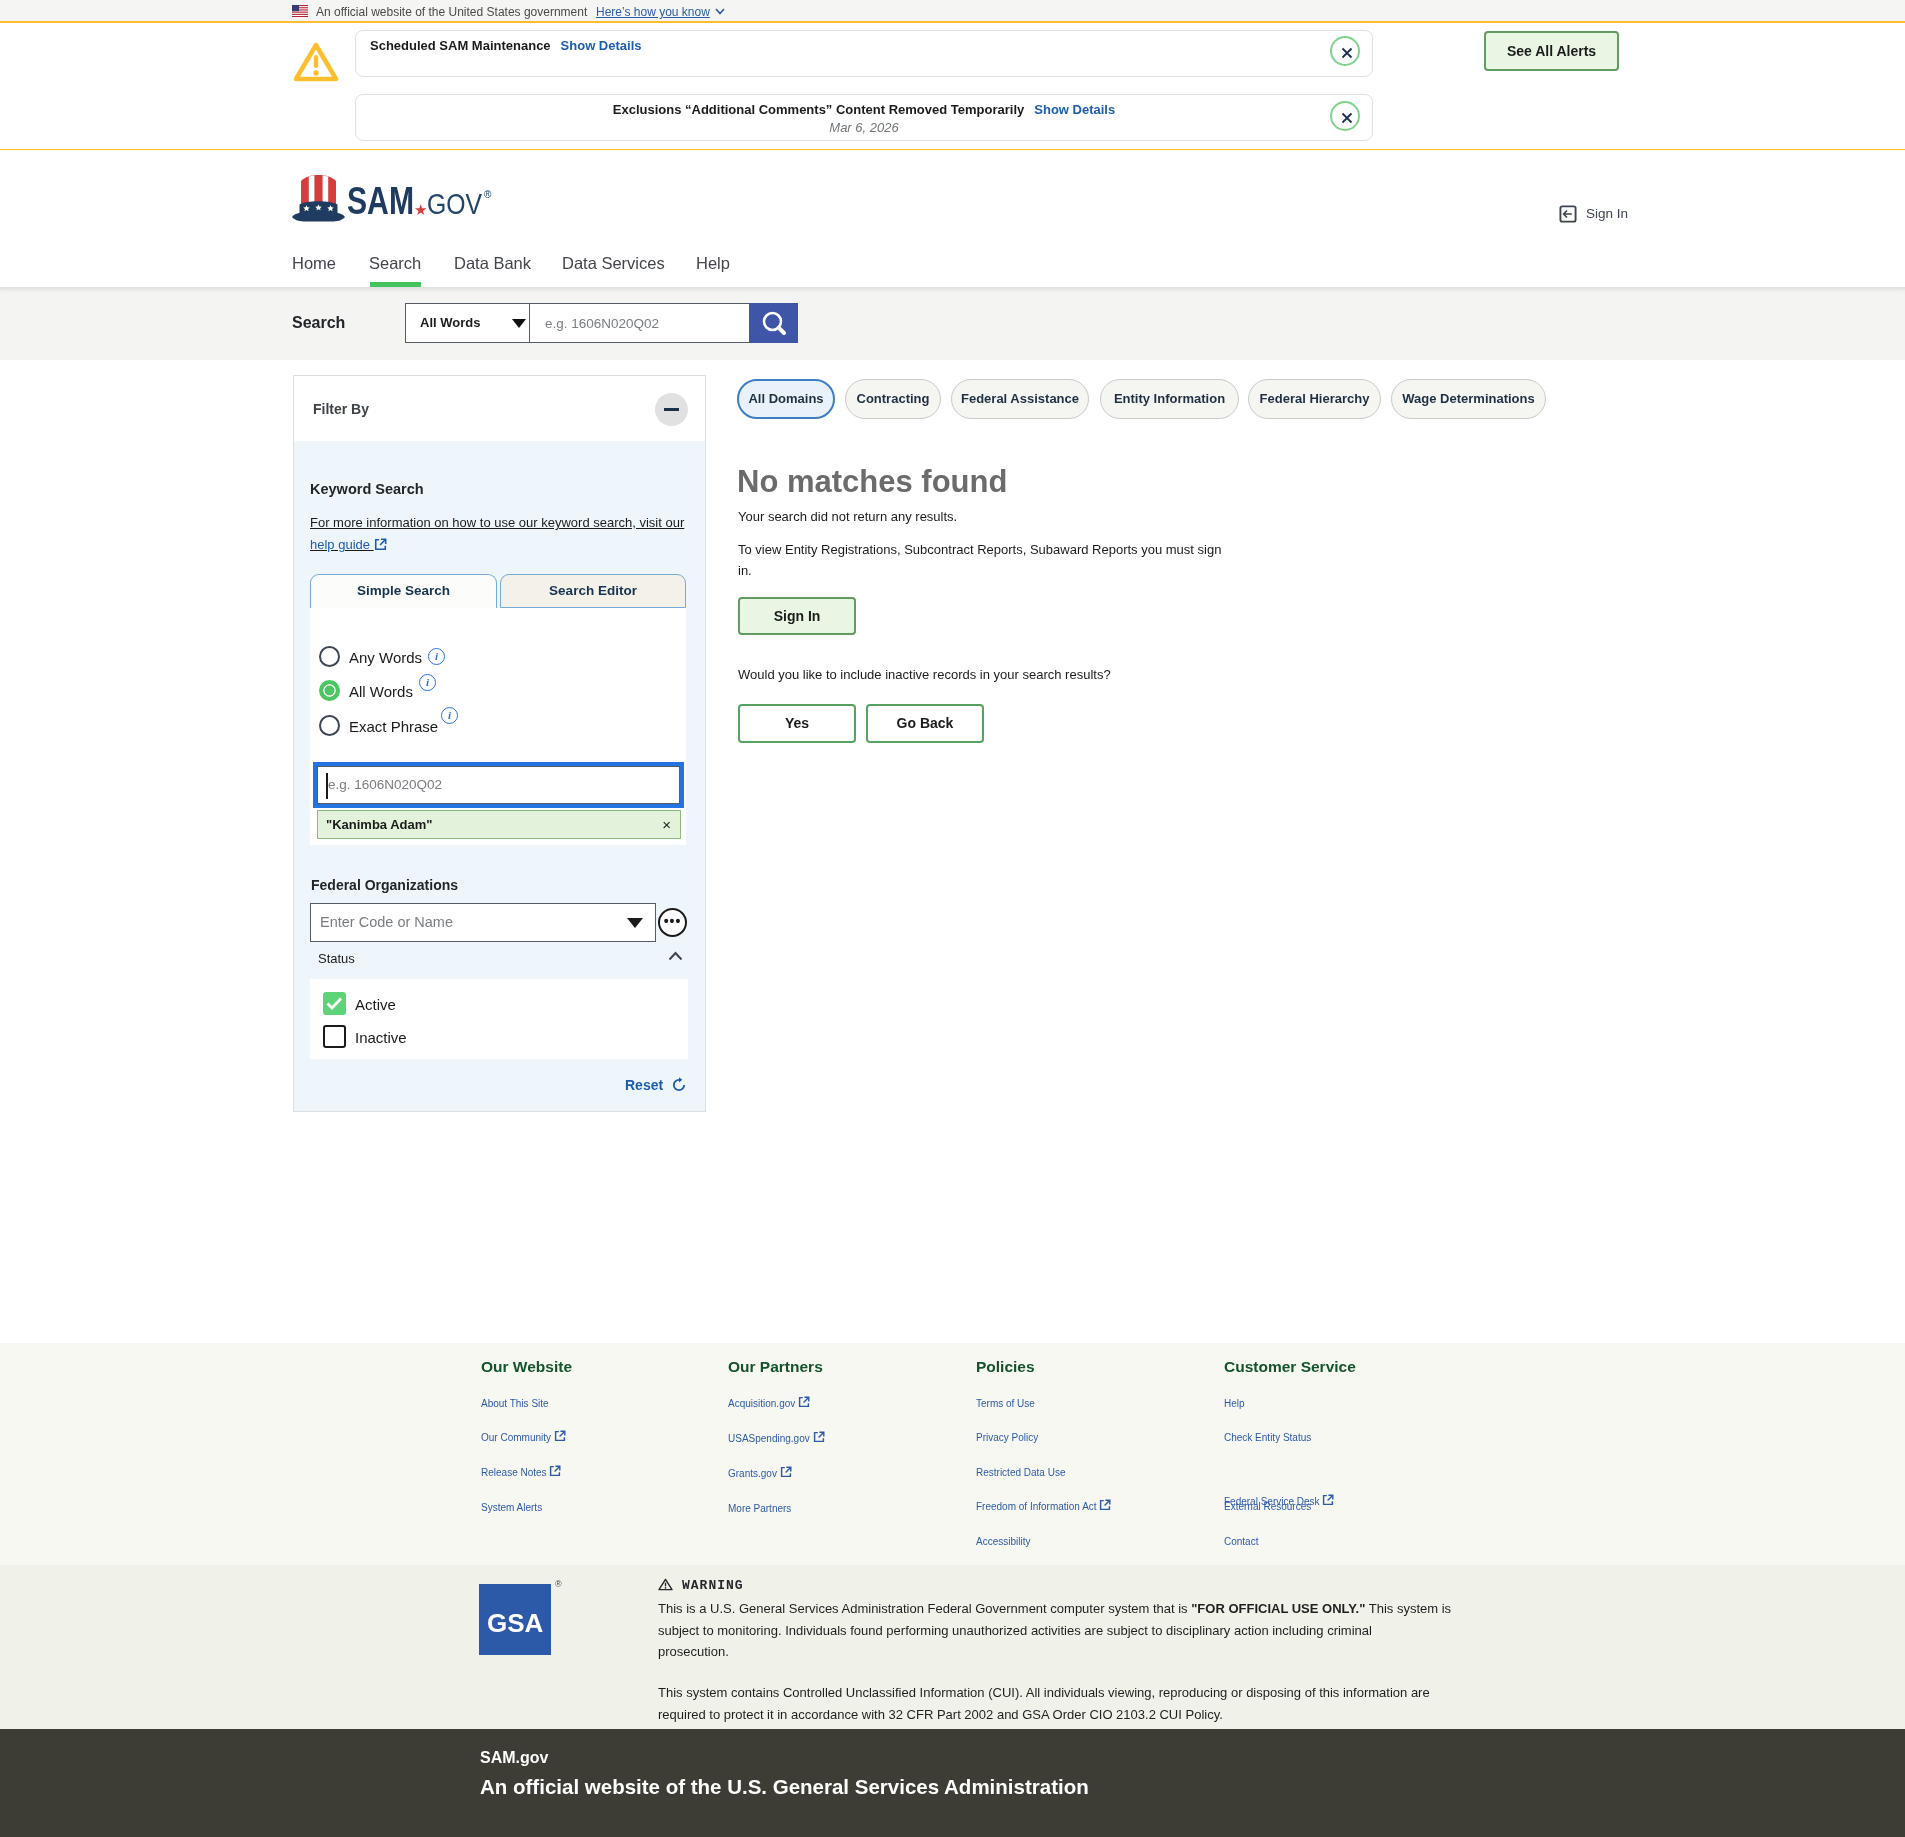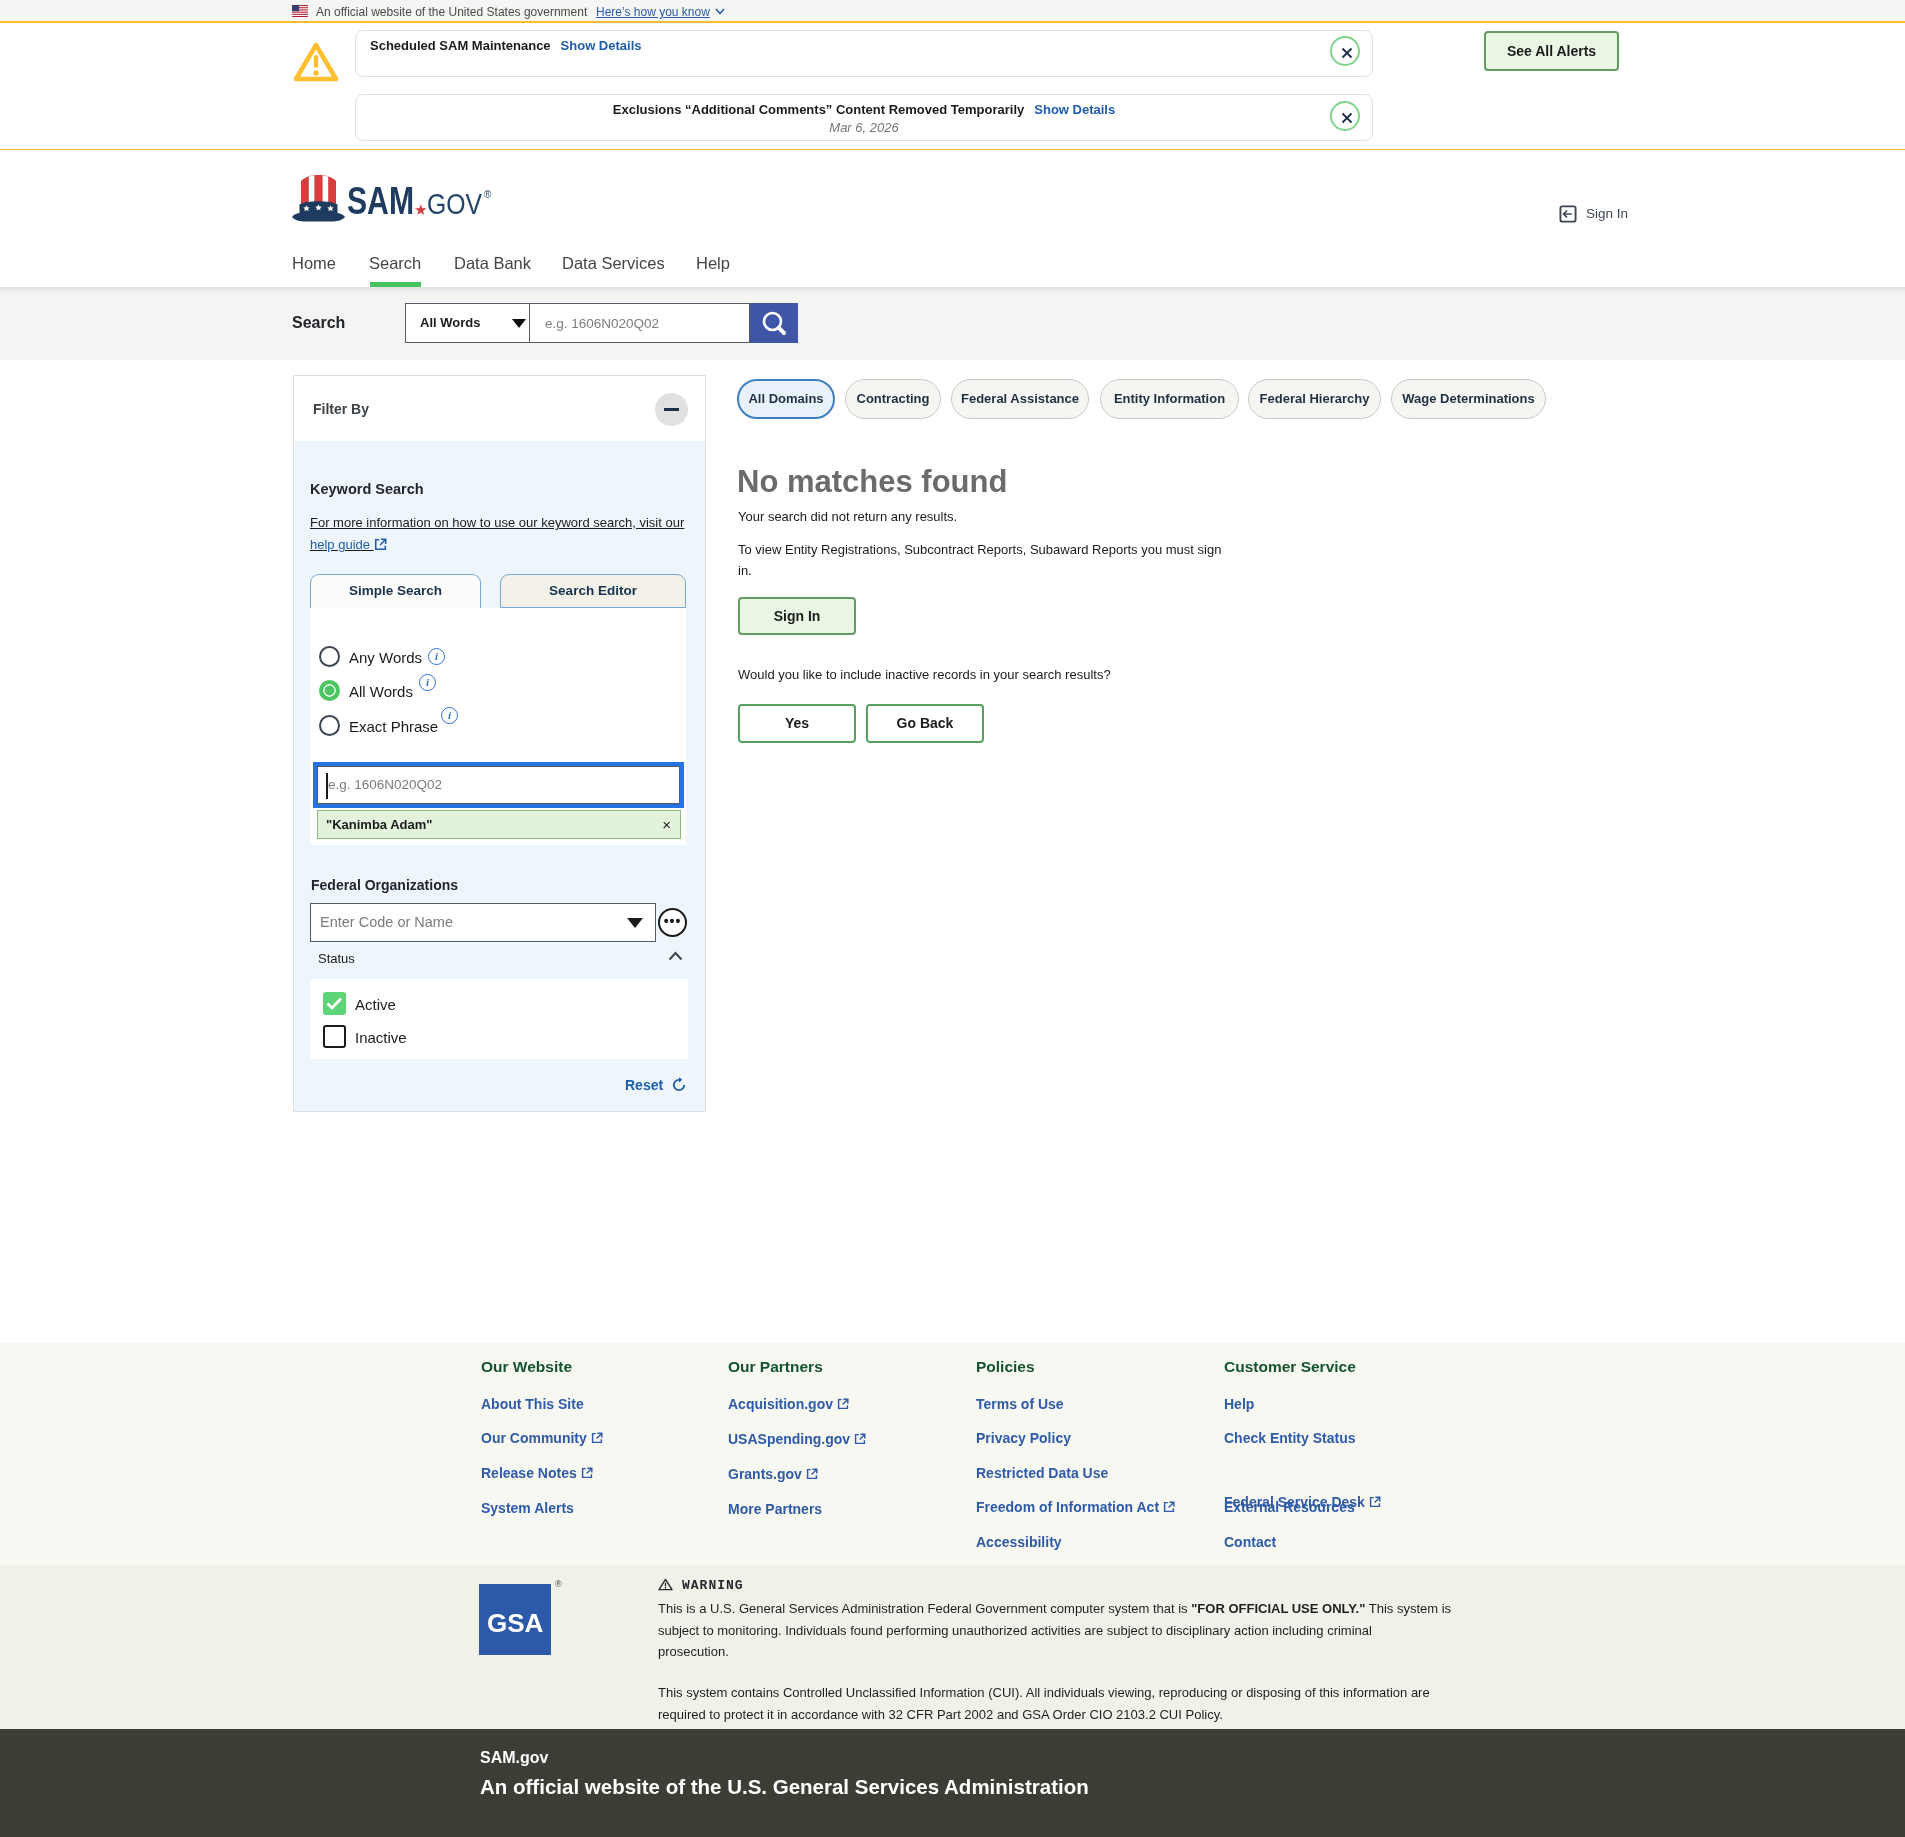--- a/index.html
+++ b/index.html
@@ -54,21 +54,21 @@
 
 
 .pill { position:absolute; top:379px; height:40px; border-radius:20px; background:#f5f5f2; border:1px solid #c9cbc9; font-size:13px; font-weight:bold; color:#1f3043; text-align:center; line-height:38px; white-space:nowrap; }
 .pill.active { background:#e9f1fa; border:2px solid #3e7fc1; line-height:36px; }
 
 
 .btn-green { position:absolute; background:#e9f6e3; border:2px solid #639c62; border-radius:4px; font-size:14px; font-weight:bold; color:#1b1b1b; text-align:center; }
 .btn-white { position:absolute; background:#fff; border:2px solid #55a35e; border-radius:4px; font-size:14px; font-weight:bold; color:#1b1b1b; text-align:center; }
 
 
-.flink { position:absolute; font-size:14px; line-height:18px; color:#2e5aa8; white-space:nowrap;font-weight:bold; }
+.flink { position:absolute; font-size:10px; line-height:18px; color:#2e5aa8; white-space:nowrap; }
 .fcol-h { position:absolute; font-size:15.5px; line-height:18px; font-weight:bold; color:#14532d; white-space:nowrap;text-align:center; }
 .gsa { position:absolute; left:479px; top:1584px; width:72px; height:71px; background:#2d5aa8; }
 .gsa .gt { position:absolute; left:8px; top:24px; color:#fff; font-size:26px; font-weight:bold; }
 .gsa .gr { position:absolute; left:76px; top:-5px; font-size:9px; color:#444; }
 .warn-p { position:absolute; left:658px; width:800px; font-size:13px; line-height:21.5px; color:#1f1f1f; }
 </style>
 </head>
 <body>
 <div id="page">
 
@@ -167,21 +167,21 @@
     </div>
 
   <div class="t" style="left:310px;top:480px;font-size:14.5px;line-height:18px;font-weight:bold;color:#22252a;">Keyword Search</div>
   <div class="abs" style="left:310px;top:512px;width:385px;font-size:13px;line-height:22px;color:#1b1b1b;text-decoration:underline;">For more information on how to use our keyword search, visit our<br><span style="color:#1d5dab;">help guide</span>
     <svg width="13" height="13" viewBox="0 0 15 15" style="vertical-align:-2px">
         <path d="M6 2 H2 V13 H13 V9" stroke="#1d5dab" stroke-width="1.8" fill="none"></path>
         <path d="M8 1.5 H13.5 V7 M13.5 1.5 L7 8" stroke="#1d5dab" stroke-width="1.8" fill="none"></path>
       </svg>
   </div>
 
-  <div class="tab" style="left:310px;width:171px;background:#fcfcfa;border-bottom:none;height:35px;">Simple Search</div>
+  <div class="tab" style="left:310px;width:187px;background:#fcfcfa;border-bottom:none;height:35px;">Simple Search</div>
   <div class="tab" style="left:500px;width:186px;background:#f3f1e8;">Search Editor</div>
   <div class="tabpanel"></div>
 
   <div class="radio" style="left:319px;top:646px;"></div>
   <div class="t" style="left:349px;top:649px;font-size:15px;line-height:17px;color:#1b1b1b;">Any Words</div>
   <div class="info" style="left:428px;top:648px;">i</div>
   <div class="radio on" style="left:319px;top:680px;"></div>
   <div class="t" style="left:349px;top:683px;font-size:15px;line-height:17px;color:#1b1b1b;">All Words</div>
   <div class="info" style="left:419px;top:674px;">i</div>
   <div class="radio" style="left:319px;top:715px;"></div>

